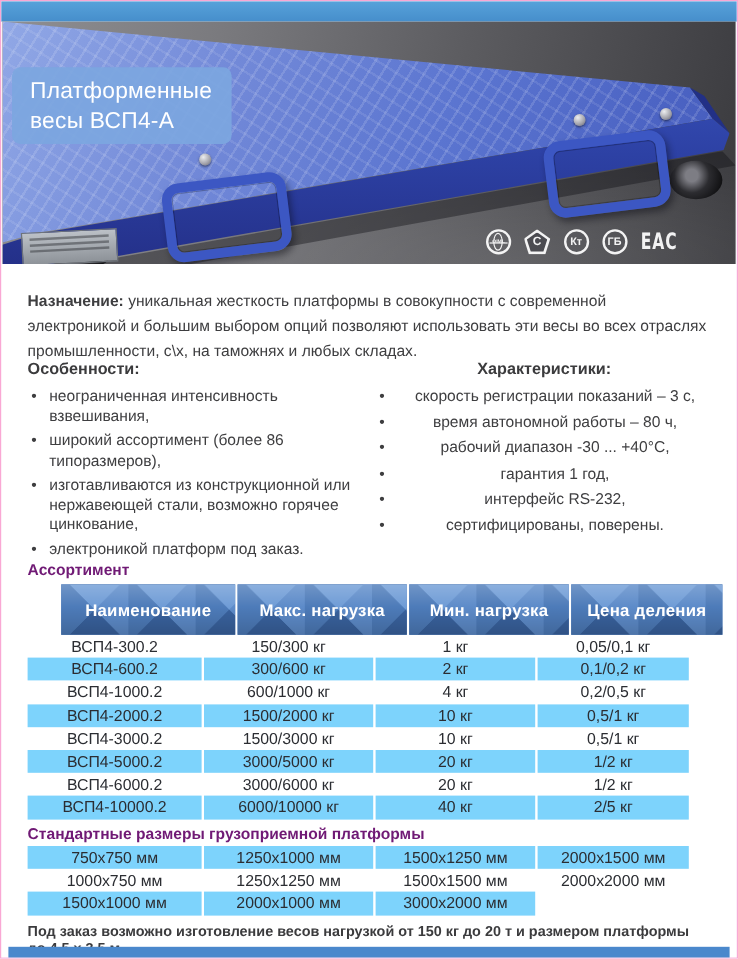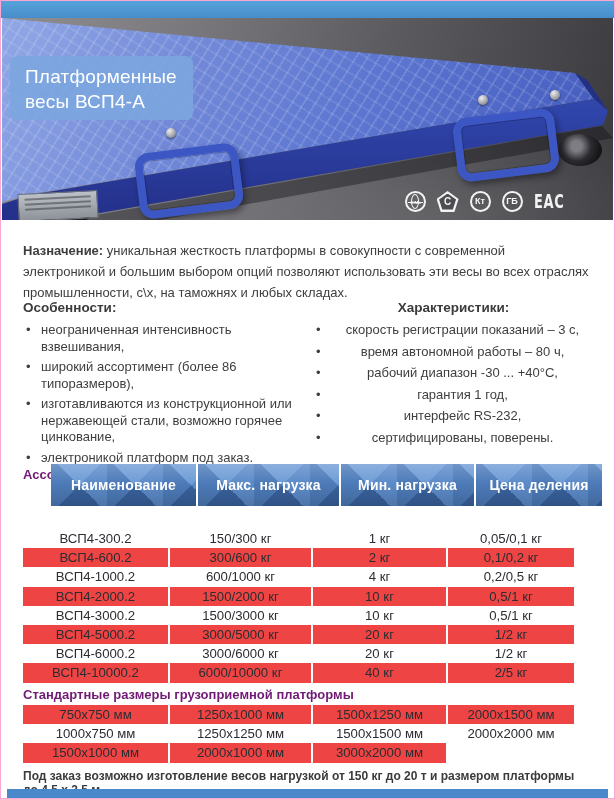--- a/index.html
+++ b/index.html
@@ -84,33 +84,33 @@
   .blist .item{position:relative;padding-left:18px;font-size:13px;line-height:16.5px;
         margin-bottom:4px;max-width:258px;}
   .col-right .blist .item{max-width:265px;margin-bottom:5px;}
   .blist .item::before{content:"•";position:absolute;left:3px;top:0;}
 
   
   .tbl-h{position:absolute;left:22px;font-size:13px;font-weight:bold;color:#701a75;}
   .assort-h{top:466px;} .sizes-h{top:686px;}
   .grid{position:absolute;left:22px;display:grid;
         grid-template-columns:145px 141px 133px 126px;column-gap:2px;}
-  #a-head{top:463px;padding-left:28px;}
+  #a-head{top:486px;padding-left:28px;}
   #a-head .th{height:42px;display:flex;align-items:center;justify-content:center;
         color:#fff;font-size:14px;font-weight:bold;letter-spacing:.2px;
         background-color:#4a78ba;
         background-image:
           linear-gradient(180deg, rgba(255,255,255,.20), rgba(255,255,255,0) 45%, rgba(0,0,0,.16)),
           conic-gradient(from 45deg, #5d8bc9 0 25%, #39629e 0 50%, #4d7bb9 0 75%, #6f9cd6 0);
         background-size:auto,56px 42px;}
   #a-body{top:528px;grid-auto-rows:19.2px;}
   #s-body{top:704px;grid-auto-rows:19.2px;}
   .td{display:flex;align-items:center;justify-content:center;
         font-size:13.2px;color:#2b2d32;white-space:nowrap;}
-  .td.blue{background:#ef4444;}
+  .td.blue{background:#7dd3fc;}
 
   .footnote{position:absolute;left:22px;top:768px;width:566px;
         font-size:12px;font-weight:bold;color:#3b3b3d;}
 </style>
 </head>
 <body>
 
 <div class="page">
 
   <div class="topbar"></div>

